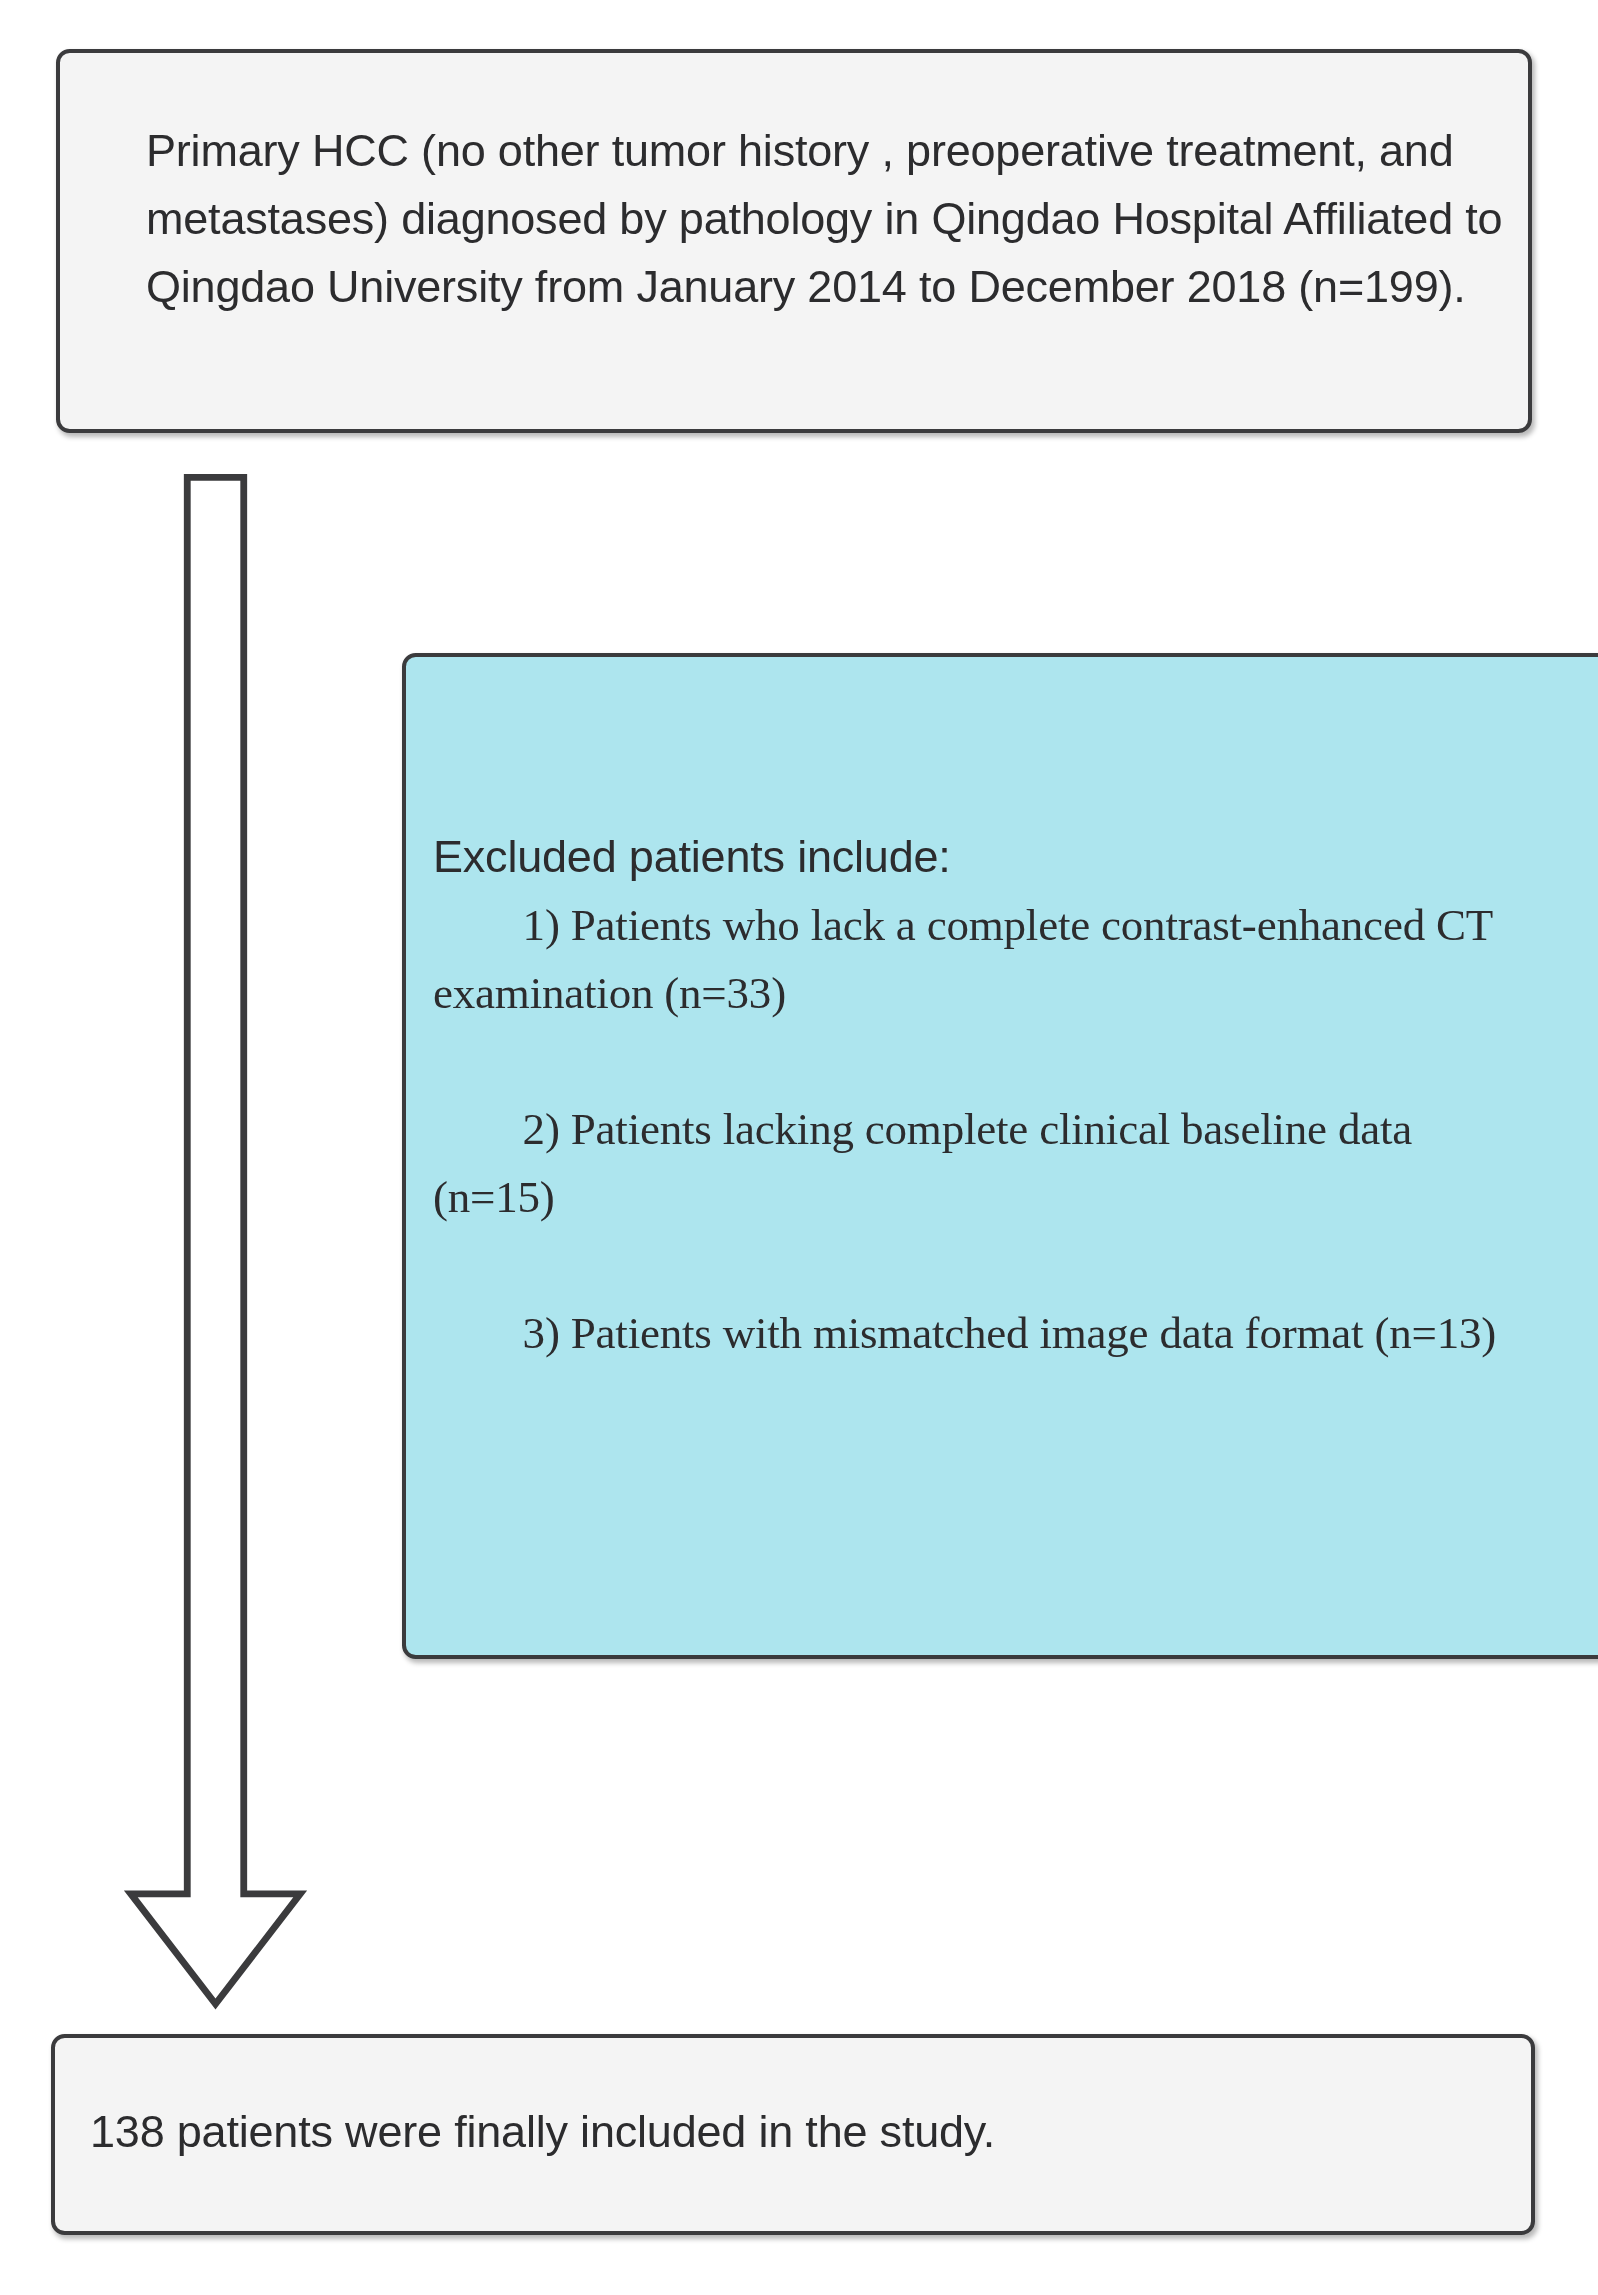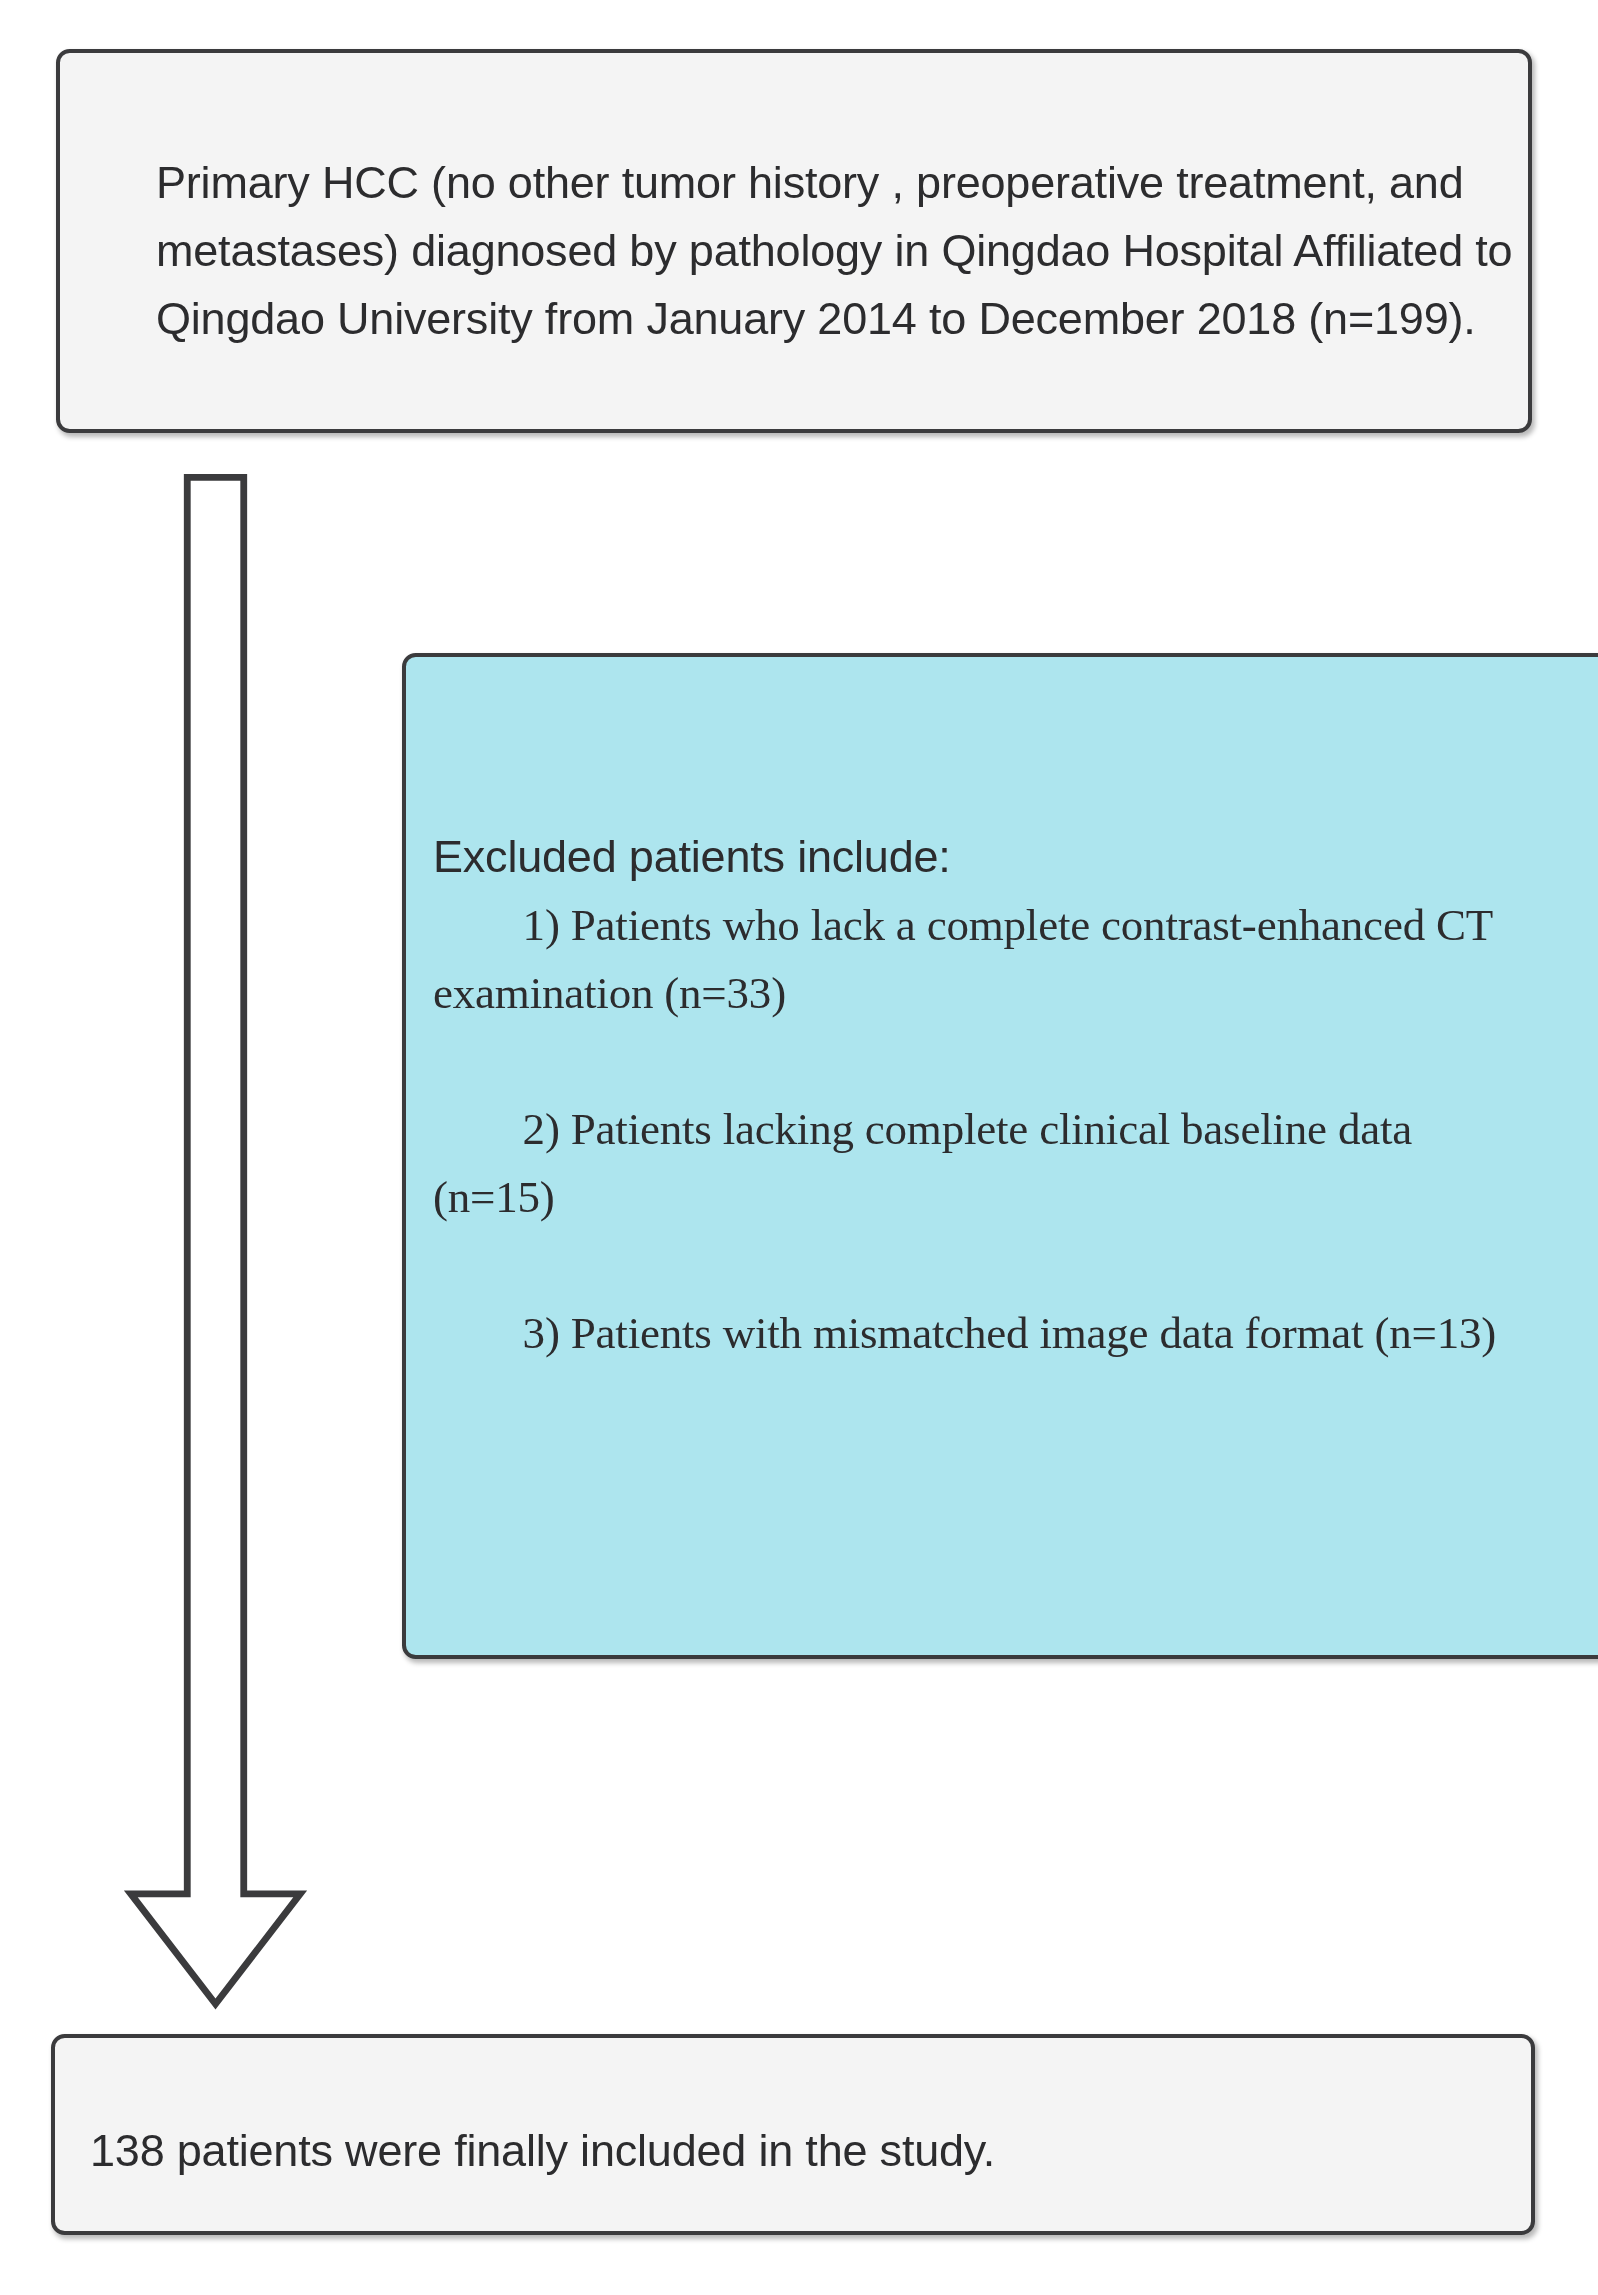--- a/index.html
+++ b/index.html
@@ -38,24 +38,23 @@
 
   
   #box-source {
     left: 56px;
     top: 49px;
     width: 1476px;
     height: 384px;
     background: #f4f4f4;
   }
   #box-source-text {
-    left: 96px;
+    left: 86px;
     top: 64px;
     width: 1385px;
-    margin-top: 32px;
   }
 
   
   #box-excluded {
     left: 402px;
     top: 653px;
     width: 1346px;
     height: 1006px;
     background: #ade5ee;
   }
@@ -78,21 +77,20 @@
     left: 51px;
     top: 2034px;
     width: 1484px;
     height: 201px;
     background: #f4f4f4;
   }
   #box-final-text {
     left: 35px;
     top: 60px;
     width: 1404px;
-    margin-top: 19px;
   }
 
   
   #arrow-down {
     position: absolute;
     left: 123px;
     top: 474px;
     width: 185px;
     height: 1541px;
   }

